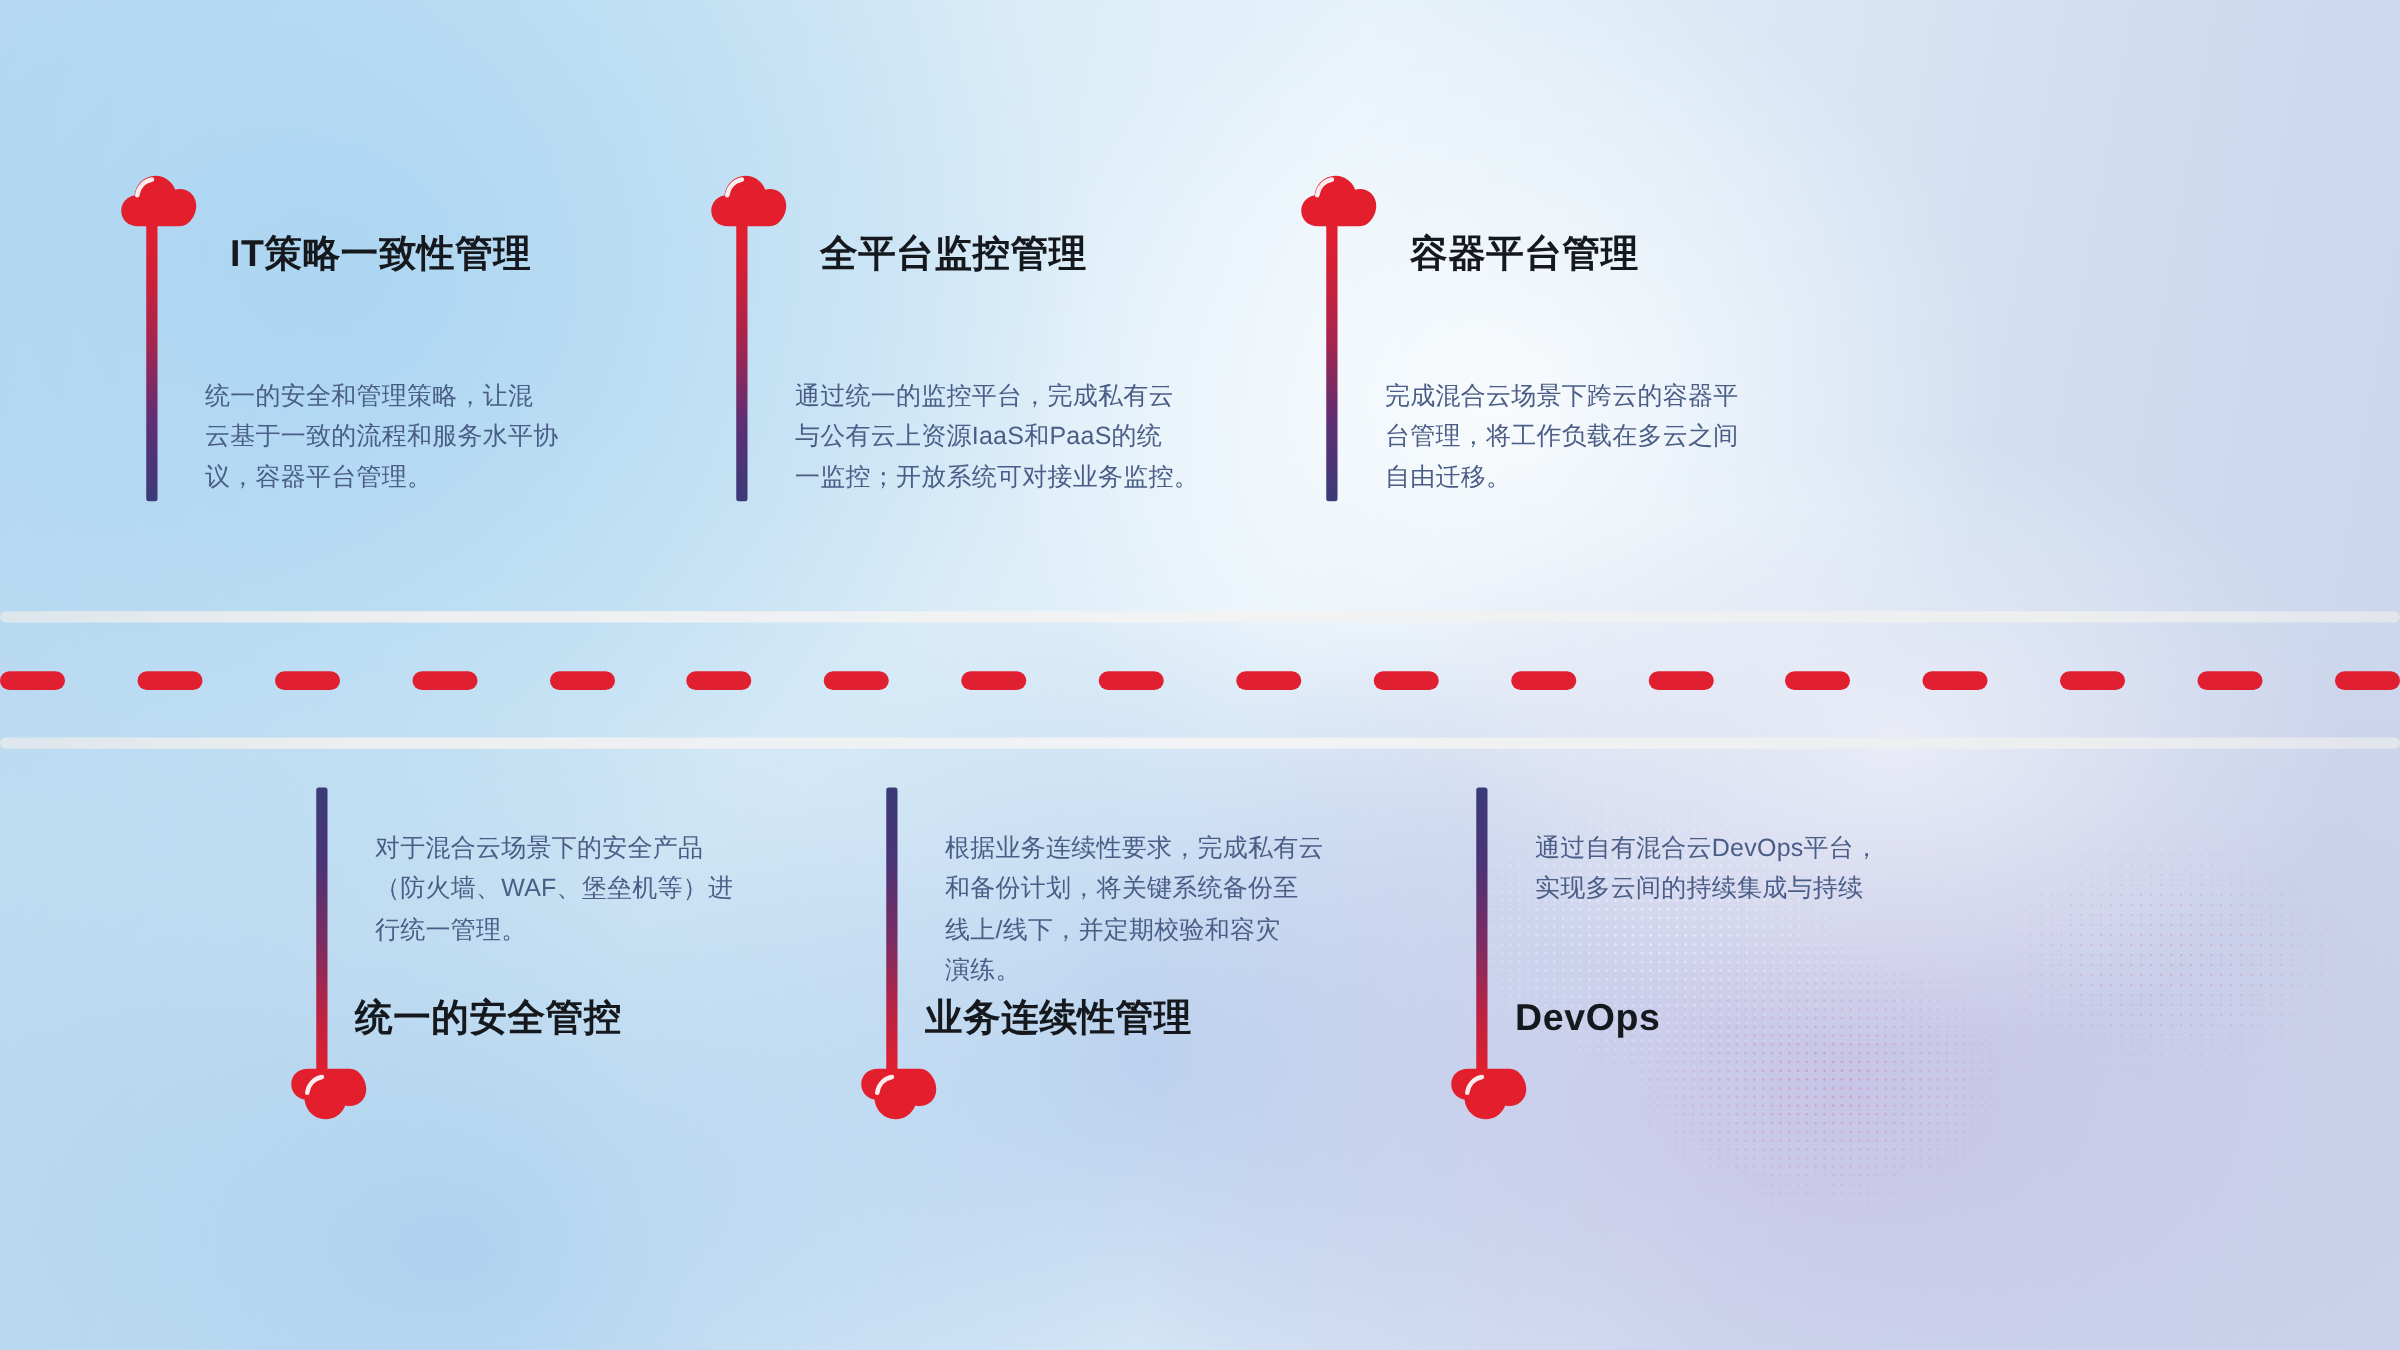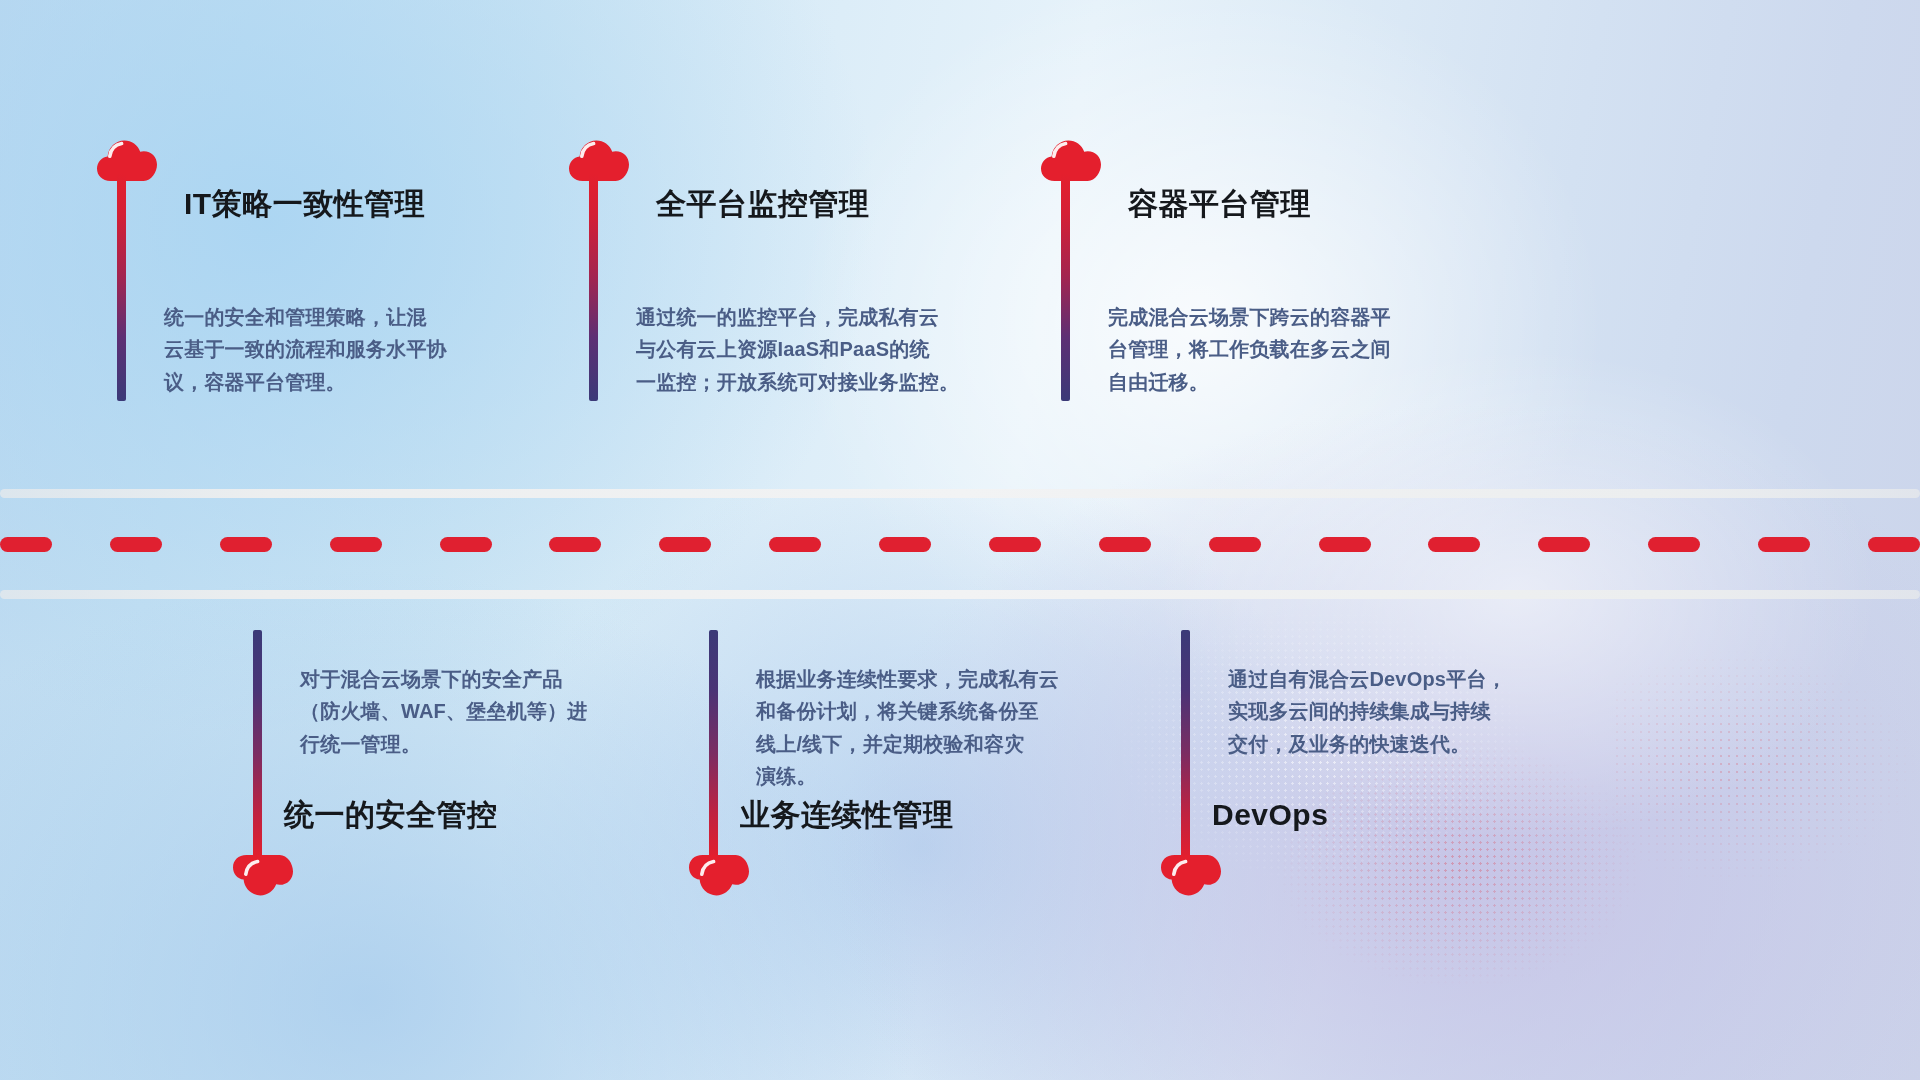--- a/index.html
+++ b/index.html
@@ -104,21 +104,21 @@
   .stem{ width:9px; border-radius:2px; }
   .stem-down{ background:linear-gradient(180deg,#e41f2d 0%,#d41f35 18%,#a32550 45%,#5d2f74 72%,#3b3a78 100%); }
   .stem-up{ background:linear-gradient(180deg,#3b3a78 0%,#4a3476 26%,#7c2c62 54%,#c02240 80%,#e41f2d 100%); }
 
   .title{
     font-size:30px; font-weight:700; color:#15181c;
     letter-spacing:.5px; white-space:nowrap; line-height:1;
   }
   .body{
     font-size:20px; color:#4a5d86; line-height:1.62;
-    letter-spacing:.2px; font-weight:700;
+    letter-spacing:.2px; font-weight:400;
   }
   .body .ln{ display:block; white-space:nowrap; }
 
   
   .col-top .cloud{ position:absolute; top:0; left:0; }
   .col-top .stem{ position:absolute; top:38px; left:21px; height:227px; }
   .col-top .title{ position:absolute; top:53px; left:68px;margin-left:20px; }
   .col-top .body{ position:absolute; top:165px; left:68px; }
 
   
@@ -251,21 +251,20 @@
         <path d="M13.8 25.8 C14.8 32.6 19.4 37.2 25.6 38.4" fill="none" stroke="#ffffff" stroke-width="3.6" stroke-linecap="round" opacity=".92" transform="translate(0,46) scale(1,-1)"></path>
       </svg>
     </div>
   </div>
 
   <div class="col col-bot" style="left:1160px; top:630px;">
     <div class="stem stem-up"></div>
     <div class="body">
       <span class="ln">通过自有混合云DevOps平台，</span>
       <span class="ln">实现多云间的持续集成与持续</span>
-      <span class="ln">交付，及业务的快速迭代。</span>
     </div>
     <div class="title">DevOps</div>
     <div class="cloud">
       <svg viewBox="0 0 62 46" xmlns="http://www.w3.org/2000/svg">
         <g transform="translate(0,46) scale(1,-1)">
           <path d="M14.5 45 C6.2 45 1 39.6 1 32.6 C1 26.3 5.6 21.2 11.6 20.4 C12.4 11.5 19.6 4.6 28.4 4.6 C35.6 4.6 41.8 9.2 44.2 15.7 C45.3 15.4 46.5 15.2 47.7 15.2 C55.4 15.2 61 21 61 28.6 C61 36.2 55.4 45 47.7 45 Z" fill="#e41f2d"></path>
         </g>
         <path d="M13.8 25.8 C14.8 32.6 19.4 37.2 25.6 38.4" fill="none" stroke="#ffffff" stroke-width="3.6" stroke-linecap="round" opacity=".92" transform="translate(0,46) scale(1,-1)"></path>
       </svg>
     </div>

